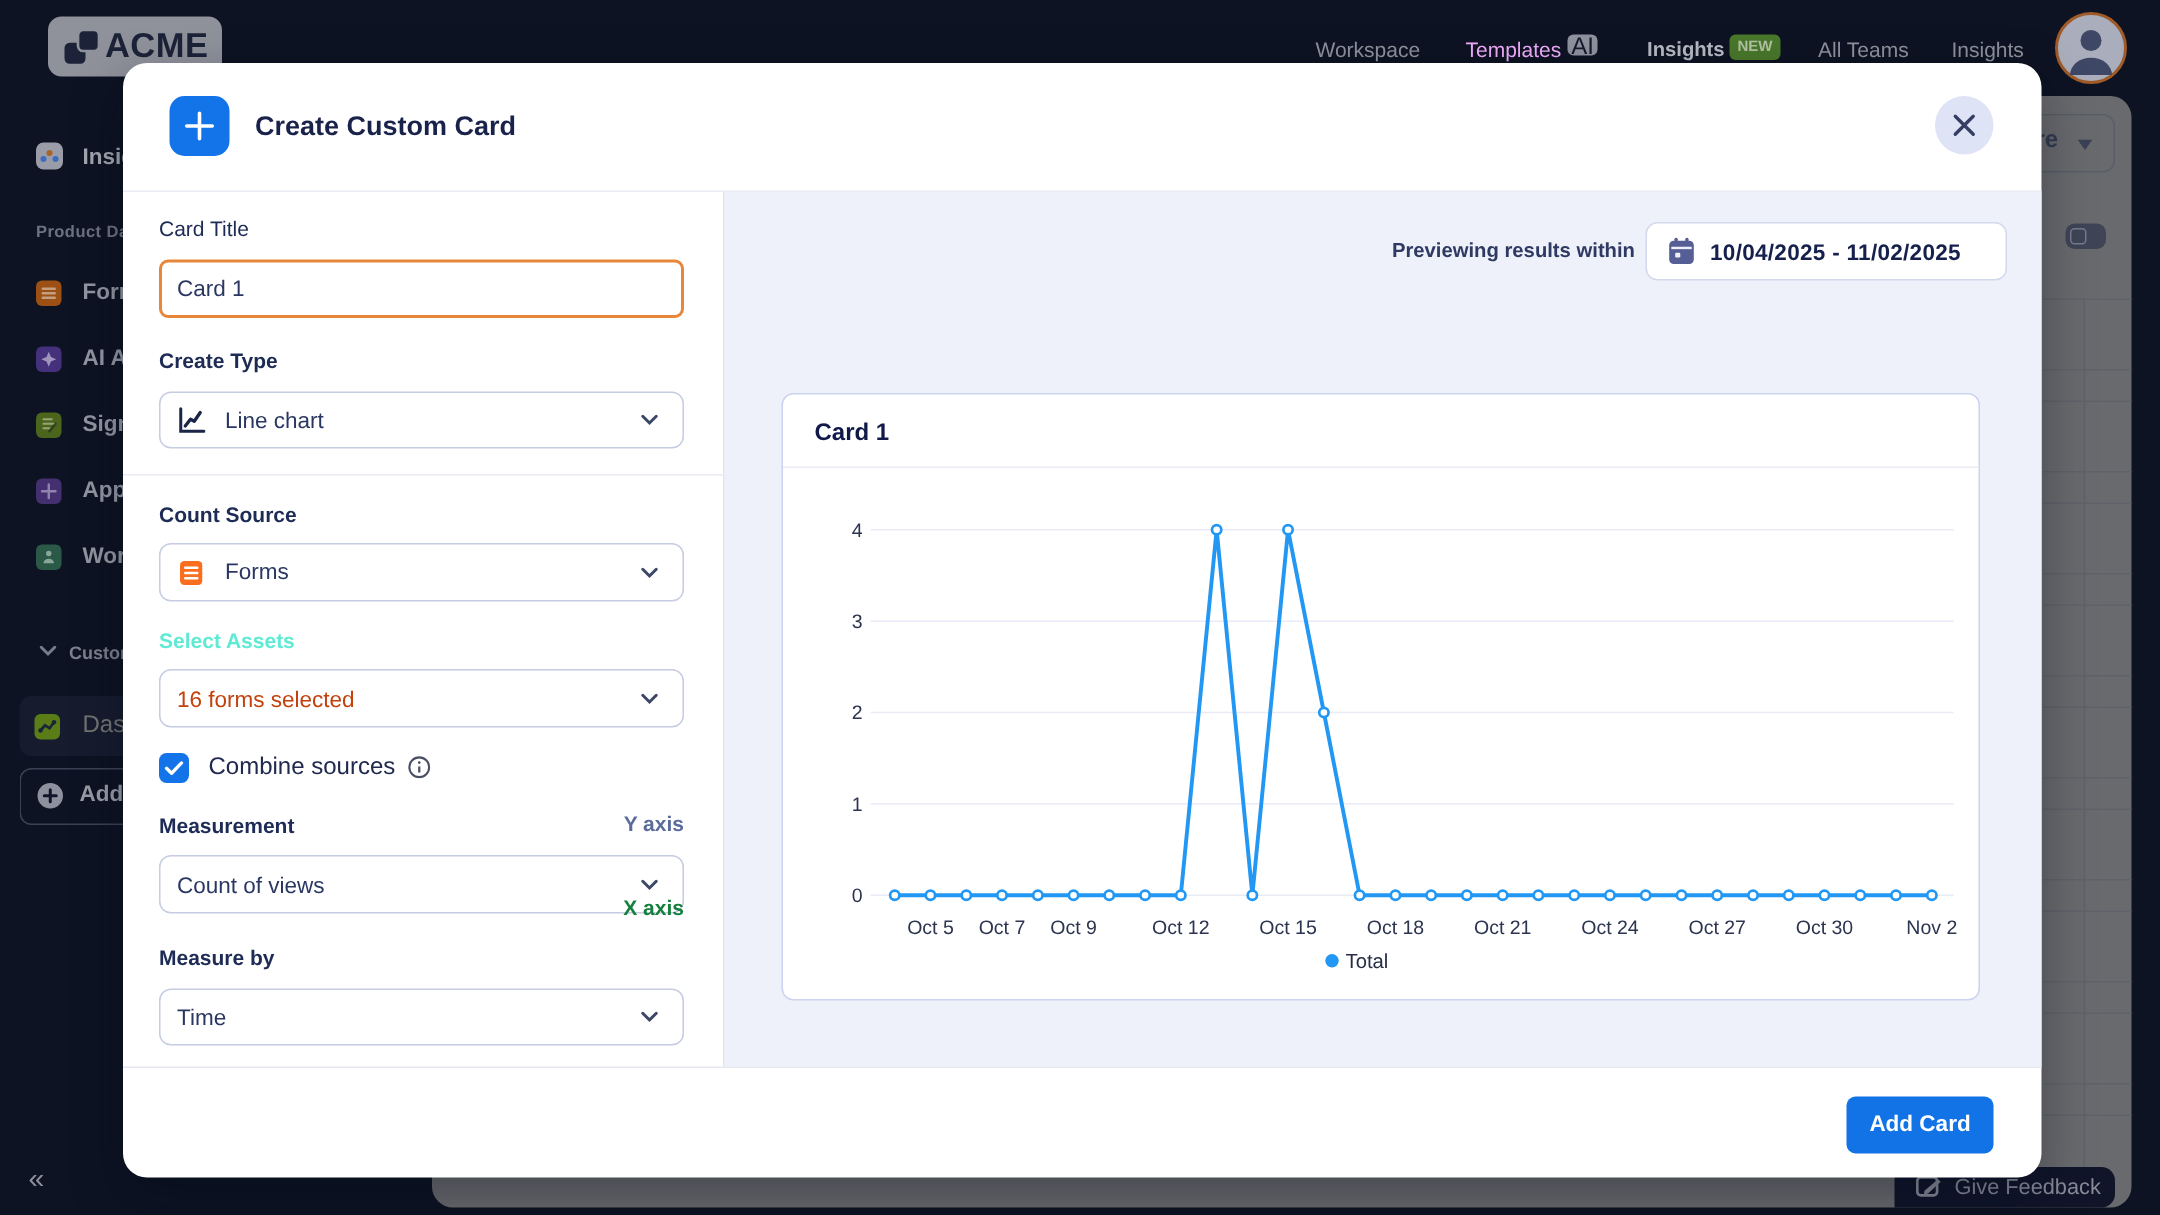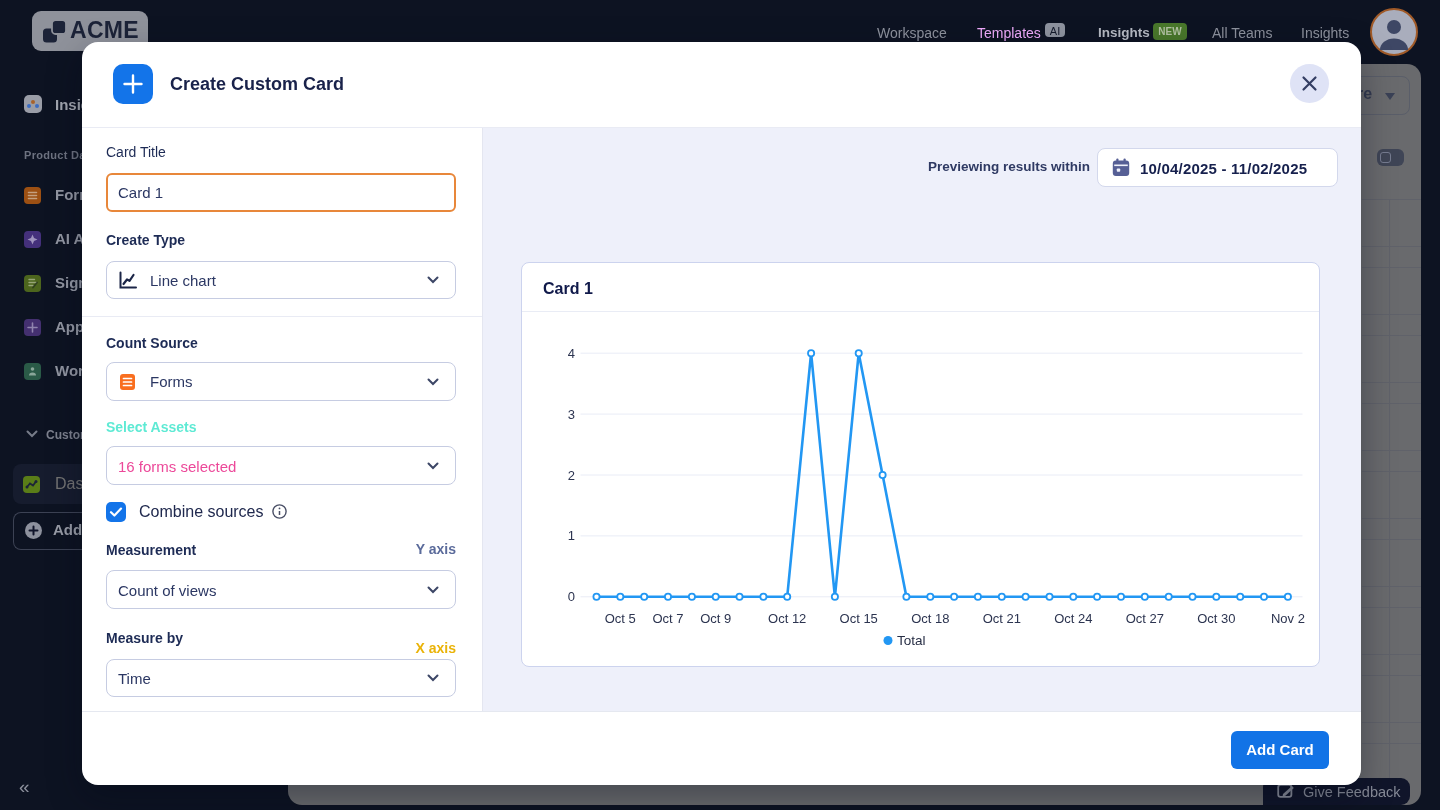--- a/index.html
+++ b/index.html
@@ -9,21 +9,21 @@
 
 <div class="abs" style="left:0;top:0;width:1440px;height:64px;background:#0d1322"></div>
 <div class="abs" style="left:32px;top:11px;width:116px;height:40px;border-radius:9px;background:#8f929b"></div>
 <svg class="abs" style="left:42px;top:19px" width="26" height="26" viewBox="0 0 26 26">
  <rect x="1" y="9.5" width="14" height="14" rx="3.5" fill="#1c2338"></rect>
  <rect x="10" y="1" width="14" height="14" rx="3.5" fill="#1c2338" stroke="#8f929b" stroke-width="1.8"></rect>
 </svg>
 <div class="abs" style="left:70px;top:17px;font-size:23px;font-weight:bold;color:#1c2338;letter-spacing:.3px">ACME</div>
 <div class="abs" style="left:877px;top:25px;font-size:14px;color:#8e929e">Workspace</div>
 <div class="abs" style="left:977px;top:25px;font-size:14px;color:#f0abfc">Templates</div>
-<div class="abs" style="left:1045px;top:23px;width:20px;height:14px;border-radius:4px;background:#8e939f;color:#141a2c;font-size:11px;font-weight:normal;text-align:center;line-height:17px">AI</div>
+<div class="abs" style="left:1045px;top:23px;width:20px;height:14px;border-radius:4px;background:#8e939f;color:#141a2c;font-size:16px;font-weight:normal;text-align:center;line-height:17px">AI</div>
 <div class="abs" style="left:1098px;top:25px;font-size:13.5px;font-weight:bold;color:#b6bac4">Insights</div>
 <div class="abs" style="left:1153px;top:23px;width:34px;height:17px;border-radius:4px;background:#49782b;color:#b2c2a3;font-size:10px;font-weight:bold;text-align:center;line-height:17px">NEW</div>
 <div class="abs" style="left:1212px;top:25px;font-size:14px;color:#8e929e">All Teams</div>
 <div class="abs" style="left:1301px;top:25px;font-size:14px;color:#8e929e">Insights</div>
 <div class="abs" style="left:1370px;top:8px;width:48px;height:48px;border-radius:50%;background:#a9adbc;border:2.5px solid #a05a28"></div>
 <svg class="abs" style="left:1372px;top:10px" width="44" height="44" viewBox="0 0 44 44">
  <circle cx="22" cy="17" r="7" fill="#3e4765"></circle>
  <path d="M8 40 a14 11.5 0 0 1 28 0 z" fill="#3e4765"></path>
 </svg>
 
@@ -155,21 +155,21 @@
     <rect x="0" y="0" width="15" height="16" rx="3" fill="#f96e1f"></rect>
     <path d="M3.5 4.5 H11.5 M3.5 8 H11.5 M3.5 11.5 H11.5" stroke="#fff" stroke-width="1.7" stroke-linecap="round"></path>
   </svg>
 <div class="abs" style="left:150px;top:373px;font-size:15px;color:#2b3763">Forms</div>
 <svg class="abs" style="left:427px;top:378px" width="12" height="8" viewBox="0 0 12 8">
     <path d="M1.5 1.5 L6 6 L10.5 1.5" stroke="#3c4666" stroke-width="2" fill="none" stroke-linecap="round"></path>
   </svg>
 
 <div class="abs" style="left:106px;top:419px;font-size:14px;font-weight:bold;color:#5eead4">Select Assets</div>
 <div class="abs" style="left:106px;top:446px;width:350px;height:39px;border:1px solid #c6cce2;border-radius:8px;background:#fff"></div>
-<div class="abs" style="left:118px;top:458px;font-size:15px;color:#ec4899">16 forms selected</div>
+<div class="abs" style="left:118px;top:458px;font-size:15px;color:#c2410c">16 forms selected</div>
 <svg class="abs" style="left:427px;top:462px" width="12" height="8" viewBox="0 0 12 8">
     <path d="M1.5 1.5 L6 6 L10.5 1.5" stroke="#3c4666" stroke-width="2" fill="none" stroke-linecap="round"></path>
   </svg>
 
 <div class="abs" style="left:106px;top:502px;width:20px;height:20px;border-radius:5px;background:#1374e9"></div>
 <svg class="abs" style="left:106px;top:502px" width="20" height="20" viewBox="0 0 20 20">
     <path d="M5 10.2 L8.4 13.5 L15 6.6" stroke="#fff" stroke-width="2.2" fill="none" stroke-linecap="round" stroke-linejoin="round"></path>
   </svg>
 <div class="abs" style="left:139px;top:503px;font-size:16px;color:#20294e">Combine sources</div>
 <svg class="abs" style="left:272px;top:504px" width="15" height="15" viewBox="0 0 15 15">
@@ -180,21 +180,21 @@
 
 <div class="abs" style="left:106px;top:542px;font-size:14px;font-weight:bold;color:#1d2b55">Measurement</div>
 <div class="abs" style="left:106px;top:541px;width:350px;text-align:right;font-size:14px;font-weight:bold;color:#5b6b9b">Y axis</div>
 <div class="abs" style="left:106px;top:570px;width:350px;height:39px;border:1px solid #c6cce2;border-radius:8px;background:#fff"></div>
 <div class="abs" style="left:118px;top:582px;font-size:15px;color:#2b3763">Count of views</div>
 <svg class="abs" style="left:427px;top:586px" width="12" height="8" viewBox="0 0 12 8">
     <path d="M1.5 1.5 L6 6 L10.5 1.5" stroke="#3c4666" stroke-width="2" fill="none" stroke-linecap="round"></path>
   </svg>
 
 <div class="abs" style="left:106px;top:630px;font-size:14px;font-weight:bold;color:#1d2b55">Measure by</div>
-<div class="abs" style="left:106px;top:640px;width:350px;text-align:right;font-size:14px;font-weight:bold;color:#eab308">X axis</div>
+<div class="abs" style="left:106px;top:597px;width:350px;text-align:right;font-size:14px;font-weight:bold;color:#15803d">X axis</div>
 <div class="abs" style="left:106px;top:659px;width:350px;height:38px;border:1px solid #c6cce2;border-radius:8px;background:#fff"></div>
 <div class="abs" style="left:118px;top:670px;font-size:15px;color:#2b3763">Time</div>
 <svg class="abs" style="left:427px;top:674px" width="12" height="8" viewBox="0 0 12 8">
     <path d="M1.5 1.5 L6 6 L10.5 1.5" stroke="#3c4666" stroke-width="2" fill="none" stroke-linecap="round"></path>
   </svg>
 
 <div class="abs" style="left:780px;top:159px;width:310px;text-align:right;font-size:13.5px;font-weight:600;color:#2f3a63">Previewing results within</div>
 <div class="abs" style="left:1097px;top:148px;width:241px;height:39px;border:1px solid #d3d8ec;border-radius:8px;background:#fff"></div>
 <svg class="abs" style="left:1112px;top:158px" width="18" height="19" viewBox="0 0 18 19">
     <rect x="0.8" y="2.5" width="16.4" height="15.5" rx="3" fill="#565f95"></rect>

